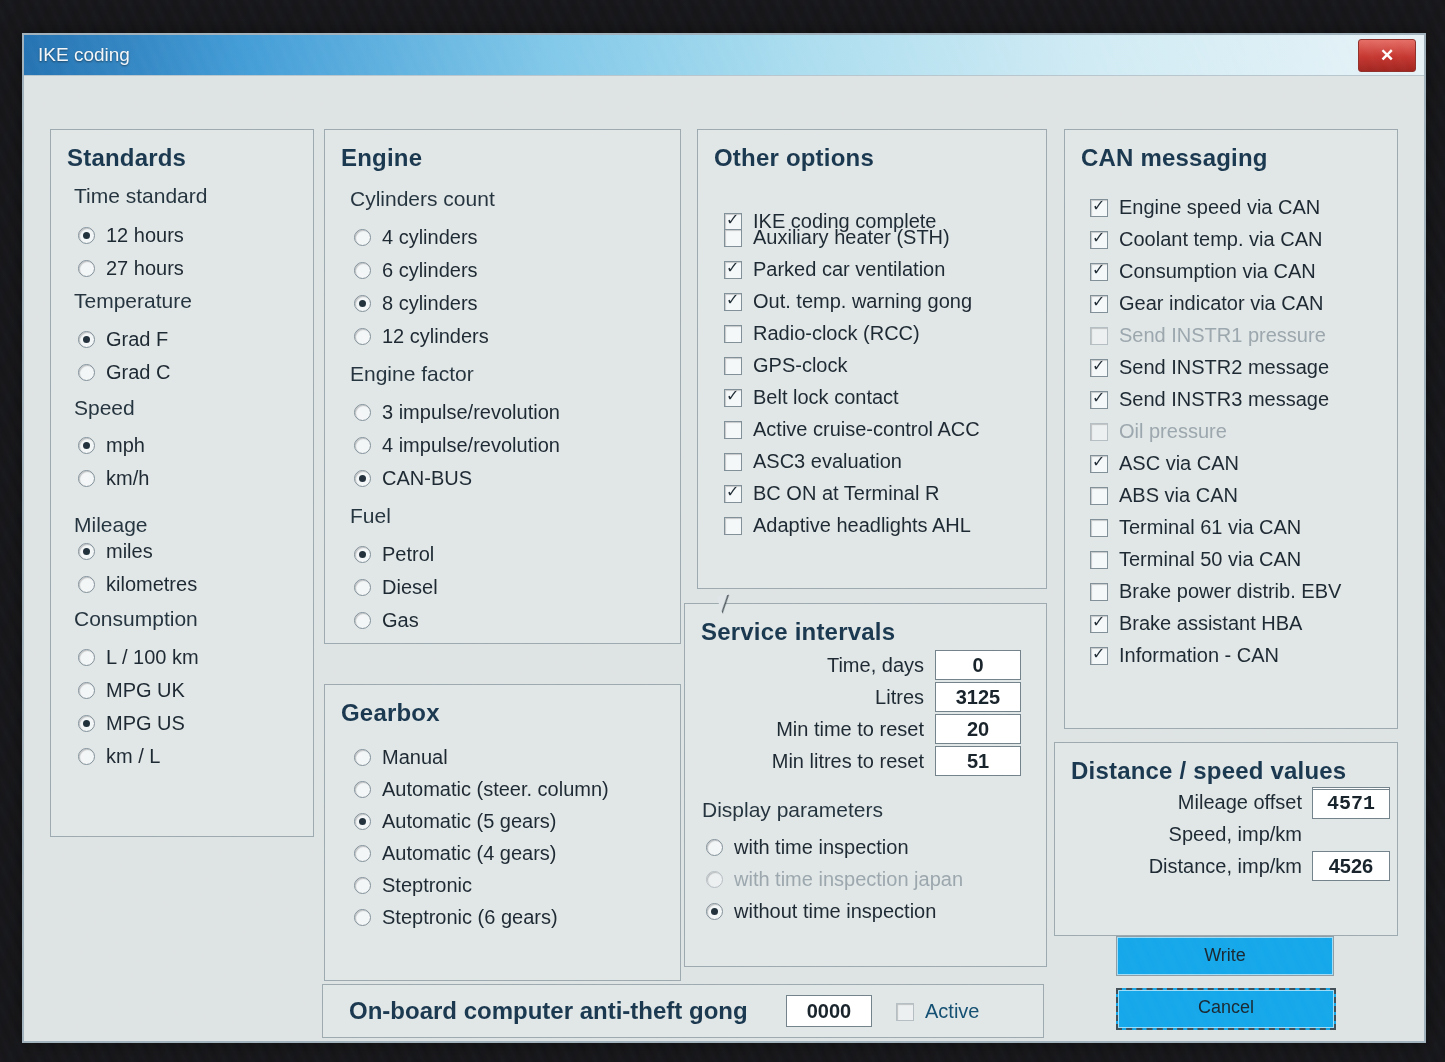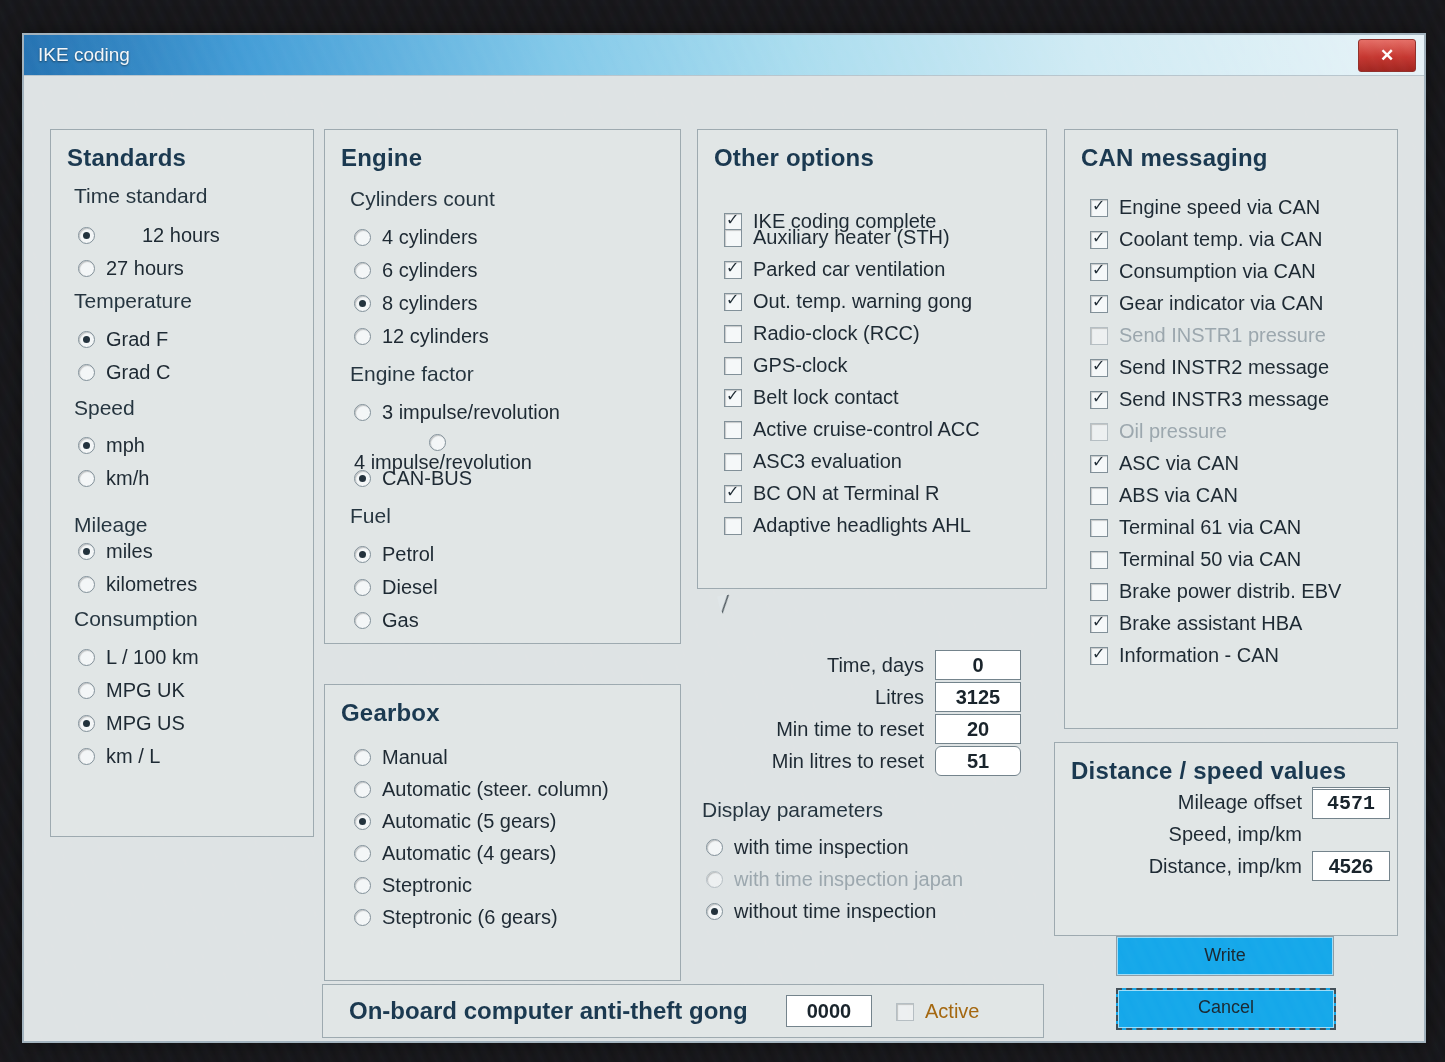--- a/index.html
+++ b/index.html
@@ -214,21 +214,21 @@
       <div class="title">IKE coding</div>
       <div class="closebtn">✕</div>
     </div>
 
     <div class="canvas">
 
       <div class="group" style="left:26px; top:53px; width:262px; height:706px;">
         <div class="legend">Standards</div>
       </div>
       <div class="sub" style="left:50px; top:108px;">Time standard</div>
-      <div class="row" style="left:54px; top:148px;gap:36px;">
+      <div class="row" style="left:54px; top:148px;">
           <span class="radio on"></span>
           <span>12 hours</span>
         </div>
       <div class="row" style="left:54px; top:181px;">
           <span class="radio"></span>
           <span>27 hours</span>
         </div>
 
       <div class="sub" style="left:50px; top:213px;">Temperature</div>
       <div class="row" style="left:54px; top:252px;">
@@ -297,21 +297,21 @@
       <div class="row" style="left:330px; top:249px;">
           <span class="radio"></span>
           <span>12 cylinders</span>
         </div>
 
       <div class="sub" style="left:326px; top:286px;">Engine factor</div>
       <div class="row" style="left:330px; top:325px;">
           <span class="radio"></span>
           <span>3 impulse/revolution</span>
         </div>
-      <div class="row" style="left:330px; top:358px;flex-direction:column;">
+      <div class="row" style="left:330px; top:358px;">
           <span class="radio"></span>
           <span>4 impulse/revolution</span>
         </div>
       <div class="row" style="left:330px; top:391px;">
           <span class="radio on"></span>
           <span>CAN-BUS</span>
         </div>
 
       <div class="sub" style="left:326px; top:428px;">Fuel</div>
       <div class="row" style="left:330px; top:467px;">
@@ -396,30 +396,33 @@
         </div>
       <div class="row" style="left:700px; top:406px;">
           <span class="check on"></span>
           <span>BC ON at Terminal R</span>
         </div>
       <div class="row" style="left:700px; top:438px;">
           <span class="check"></span>
           <span>Adaptive headlights AHL</span>
         </div>
 
+      <div class="group" style="left:660px; top:527px; width:361px; height:362px;">
+        <div class="legend">Service intervals</div>
+      </div>
       <div class="cursor" style="left:695px; top:519px;"></div>
 
       <div class="flabel" style="left:680px; top:578px; width:220px;">Time, days</div>
       <div class="field" style="left:911px; top:574px; width:84px;">0</div>
       <div class="flabel" style="left:680px; top:610px; width:220px;">Litres</div>
       <div class="field" style="left:911px; top:606px; width:84px;">3125</div>
       <div class="flabel" style="left:680px; top:642px; width:220px;">Min time to reset</div>
       <div class="field" style="left:911px; top:638px; width:84px;">20</div>
       <div class="flabel" style="left:680px; top:674px; width:220px;">Min litres to reset</div>
-      <div class="field" style="left:911px; top:670px; width:84px;border-radius:6px;">51</div>
+      <div class="field" style="left:911px; top:670px; width:84px;">51</div>
 
       <div class="sub" style="left:678px; top:722px;">Display parameters</div>
       <div class="row" style="left:682px; top:760px;">
           <span class="radio"></span>
           <span>with time inspection</span>
         </div>
       <div class="row dim" style="left:682px; top:792px;">
           <span class="radio" style="border-color:#b3bcc1;background:#eceff0;"></span>
           <span>with time inspection japan</span>
         </div>
@@ -501,20 +504,20 @@
       <div class="field" style="left:1288px; top:713px; width:76px;font-family:Liberation Mono, monospace;">4571</div>
       <div class="flabel" style="left:1048px; top:779px; width:230px;">Distance, imp/km</div>
       <div class="field" style="left:1288px; top:775px; width:76px;">4526</div>
 
       <div class="btn" style="left:1092px; top:860px; width:216px;">Write</div>
       <div class="btn focus" style="left:1092px; top:912px; width:216px;">Cancel</div>
 
       <div class="bottombar" style="left:298px; top:908px; width:720px; height:52px;"></div>
       <div class="bb-label" style="left:325px; top:921px;">On-board computer anti-theft gong</div>
       <div class="field" style="left:762px; top:919px; width:84px; line-height:30px; height:30px;">0000</div>
-      <div class="row" style="left:872px; top:924px; color:#a16207;">
+      <div class="row" style="left:872px; top:924px; color:#0c4a6e;">
           <span class="check dimbox"></span>
           <span>Active</span>
         </div>
 
     </div>
   </div>
 </div>
 
 </body></html>

